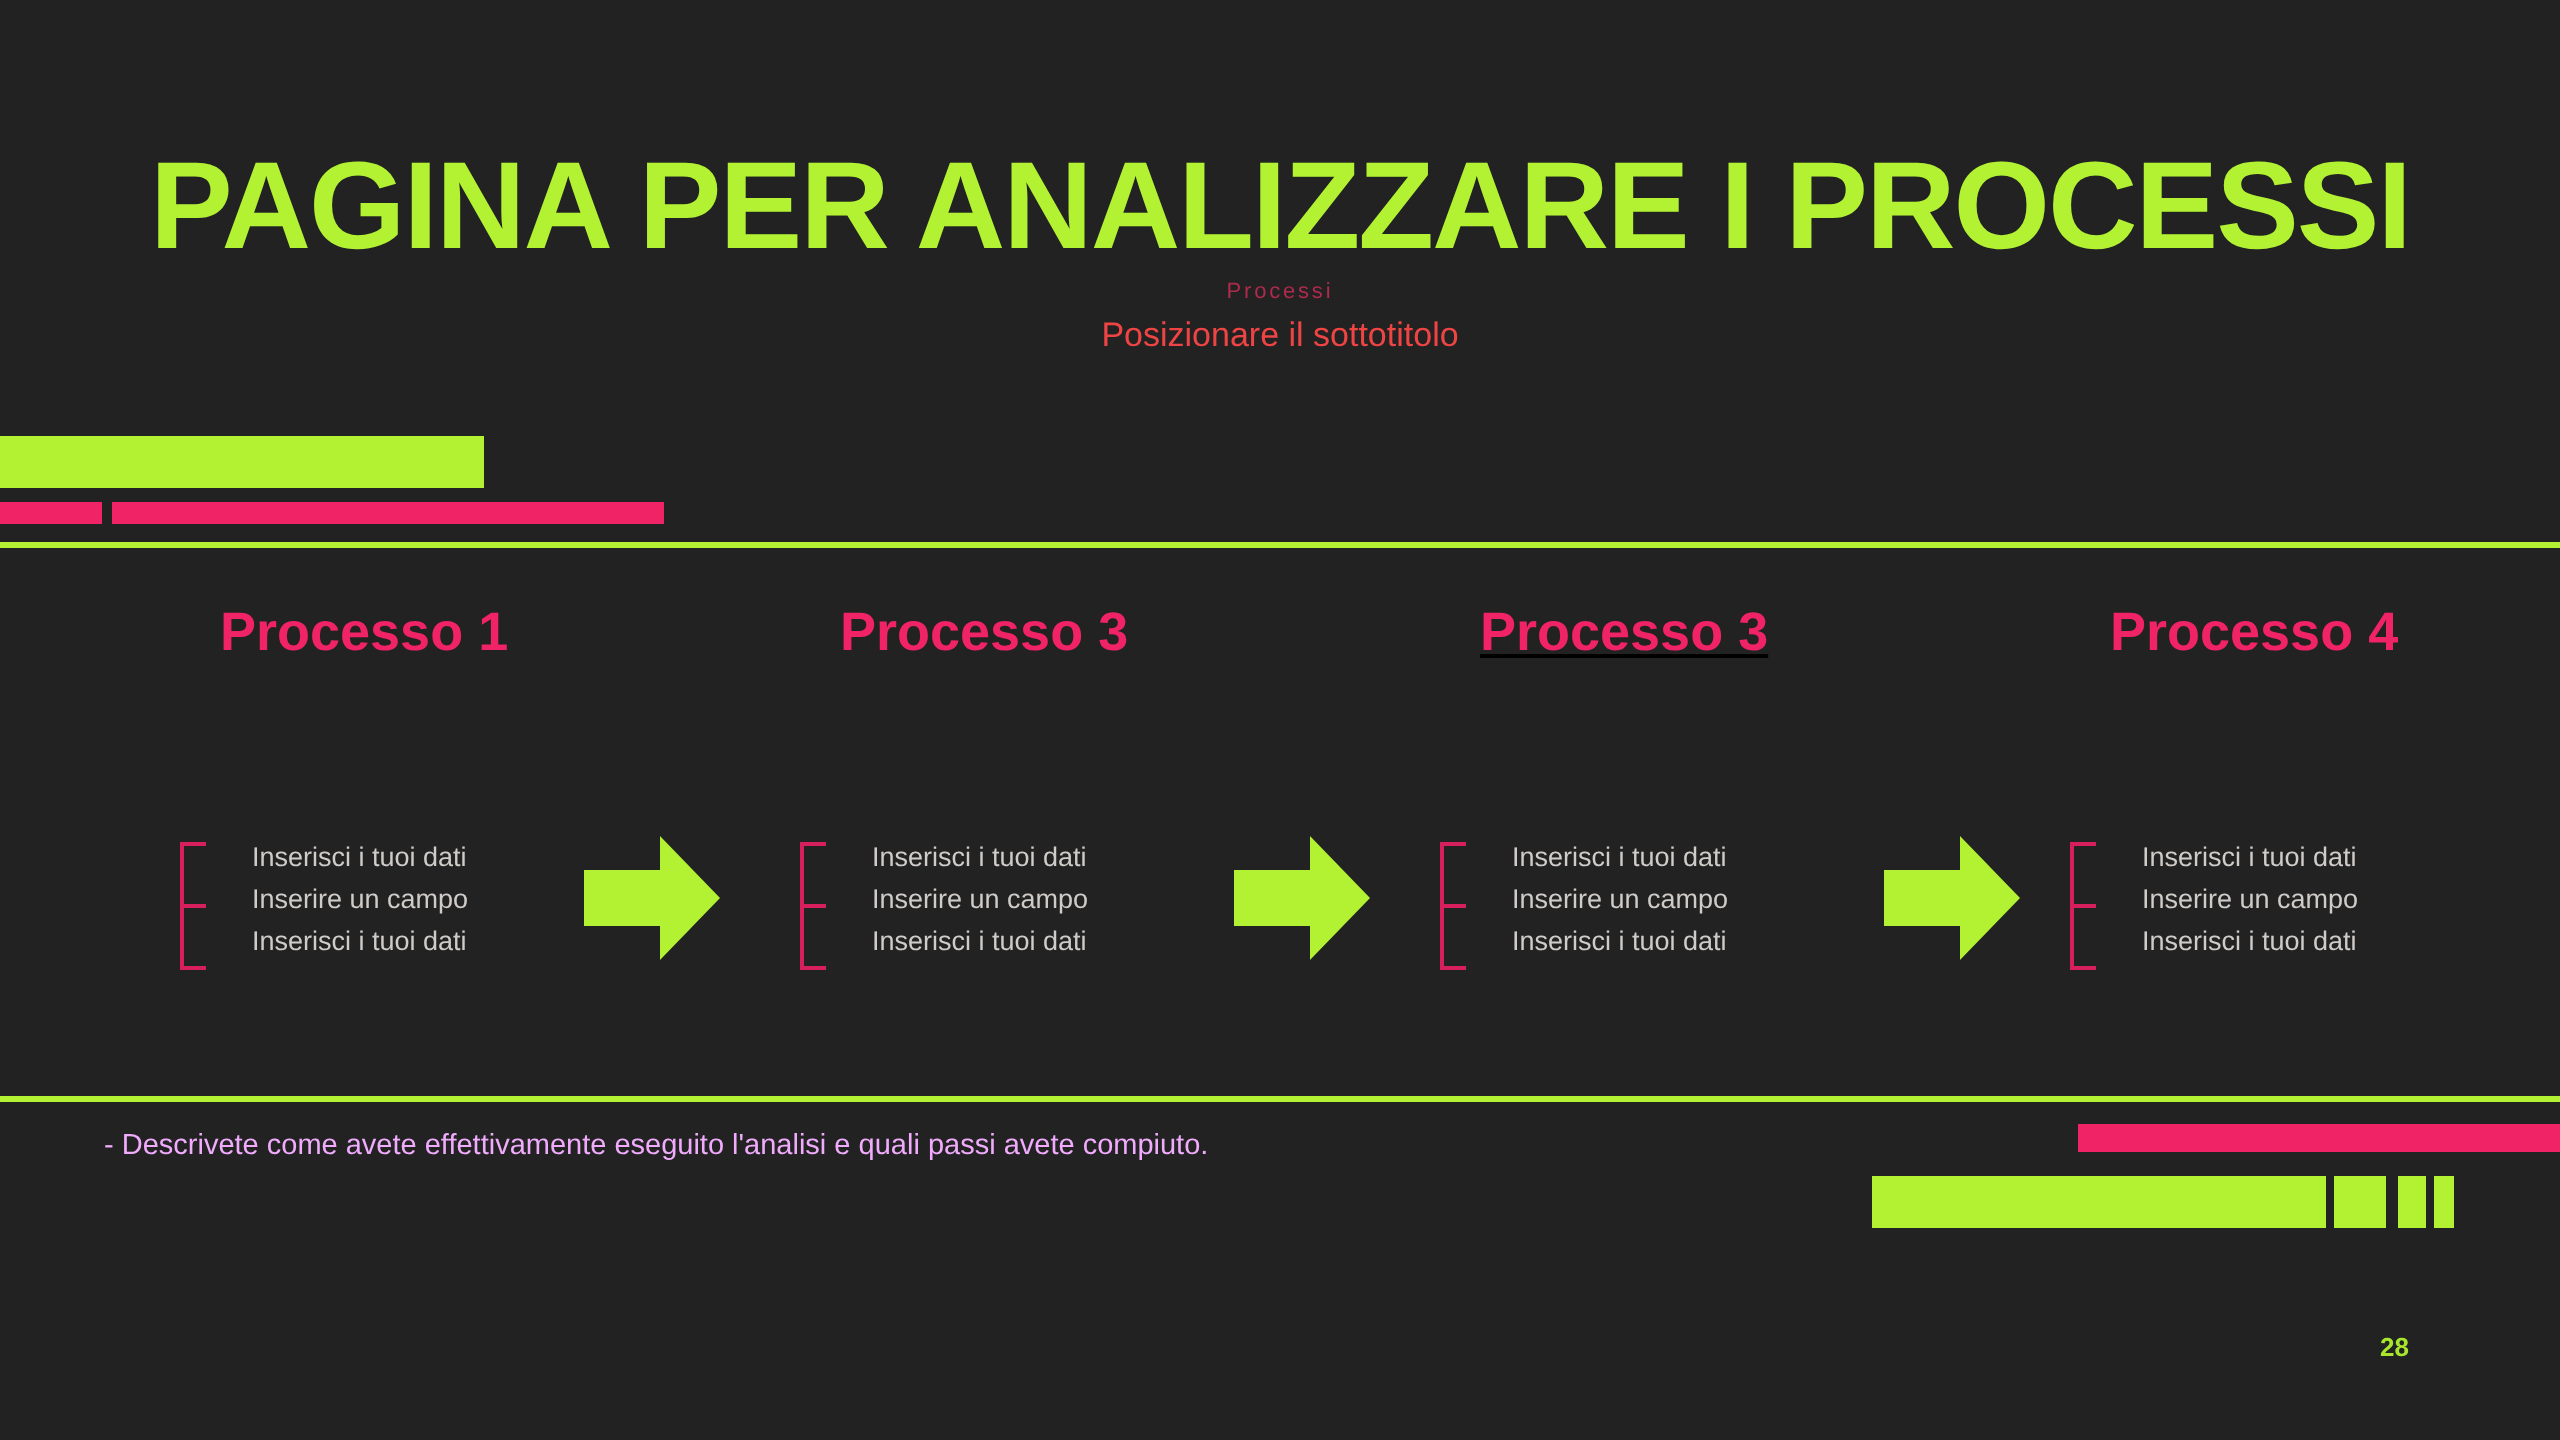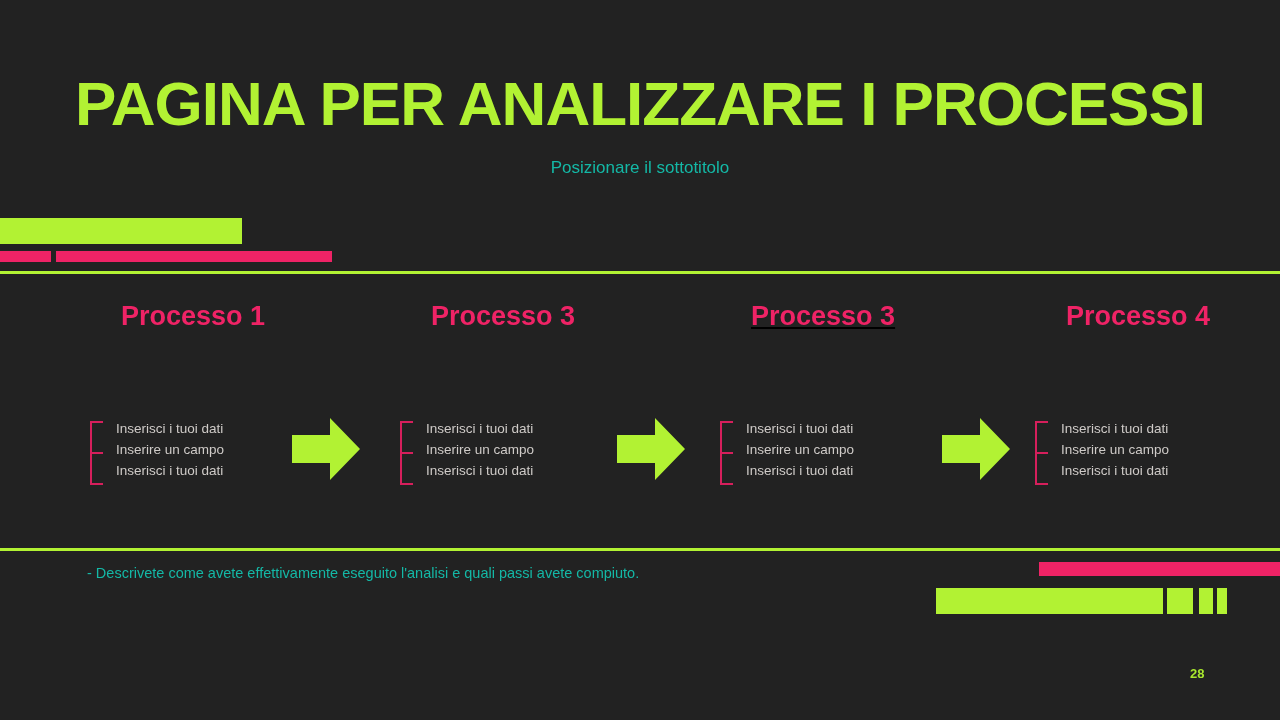--- a/index.html
+++ b/index.html
@@ -36,21 +36,21 @@
     font-size:11px;
     letter-spacing:1.4px;
     color:#b02a4d;
   }
   .subtitle {
     position:absolute;
     left:0; top:158px;
     width:1280px;
     text-align:center;
     font-size:17px;
-    color:#14b8a6;
+    color:#ef4444;
     font-weight:400;
   }
 
   
   .bar-green-top {
     position:absolute;
     left:0; top:218px;
     width:242px; height:26px;
     background:#b2f233;
   }
@@ -94,21 +94,21 @@
   .col-1 { left:90px; }
   .col-2 { left:400px; }
   .col-3 { left:720px;text-decoration:underline; }
   .col-4 { left:1035px; }
 
   .col-title {
     font-size:27px;
     font-weight:700;
     color:#ef2366;
     line-height:32px;
-    margin-left:31px;
+    margin-left:20px;
     white-space:nowrap;
   }
 
   .col-body {
     position:absolute;
     top:118px;
     left:0;
     display:flex;
     align-items:flex-start;
   }
@@ -129,21 +129,21 @@
     position:absolute;
     left:0;
     width:13px; height:2px;
     background:#d61f5c;
   }
   .bracket .tick.t0 { top:0; }
   .bracket .tick.t1 { top:31px; }
   .bracket .tick.t2 { top:62px; }
 
   .items {
-    margin-left:13px;
+    margin-left:23px;
   }
   .item {
     font-size:13.5px;
     line-height:21px;
     color:#cfcbc8;
     white-space:nowrap;
   }
 
   
   .arrow {
@@ -155,23 +155,22 @@
   .arrow svg { display:block; width:68px; height:62px; }
   .arrow-1 { left:292px; }
   .arrow-2 { left:617px; }
   .arrow-3 { left:942px; }
 
   
   .footnote {
     position:absolute;
     left:52px; top:565px;
     font-size:14.5px;
-    color:#14b8a6;
+    color:#f0abfc;
     white-space:nowrap;
-    margin-left:35px;
   }
 
   .foot-pink {
     position:absolute;
     left:1039px; top:562px;
     width:311px; height:14px;
     background:#ef2366;
   }
   .foot-green-main {
     position:absolute;
@@ -207,20 +206,21 @@
     font-weight:700;
     color:#a8e62e;
   }
 </style>
 </head>
 <body>
 
 <div class="slide">
 
   <div class="title">PAGINA PER ANALIZZARE I PROCESSI</div>
+  <div class="eyebrow">Processi</div>
   <div class="subtitle">Posizionare il sottotitolo</div>
 
   <div class="bar-green-top"></div>
   <div class="bar-pink-a"></div>
   <div class="bar-pink-b"></div>
 
   <div class="rule-top"></div>
   <div class="rule-bottom"></div>
 
   <div class="columns">

